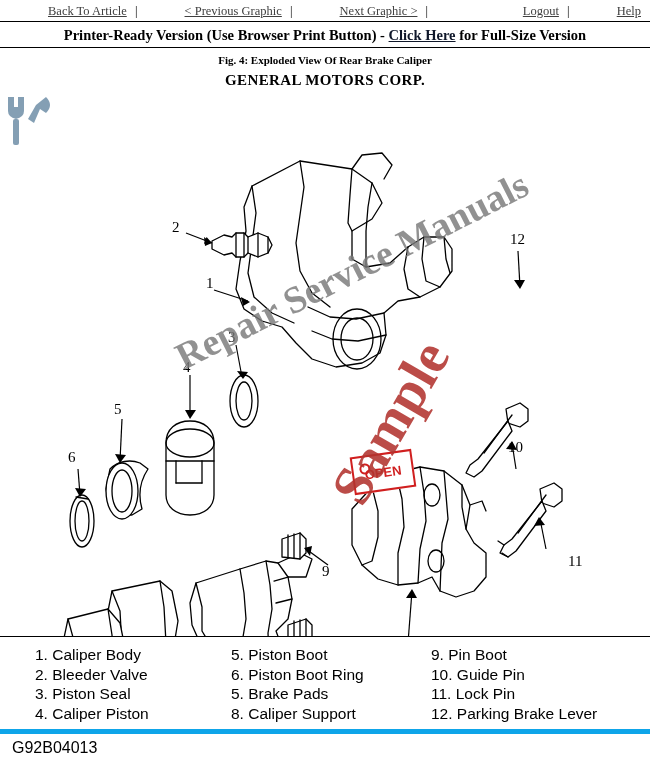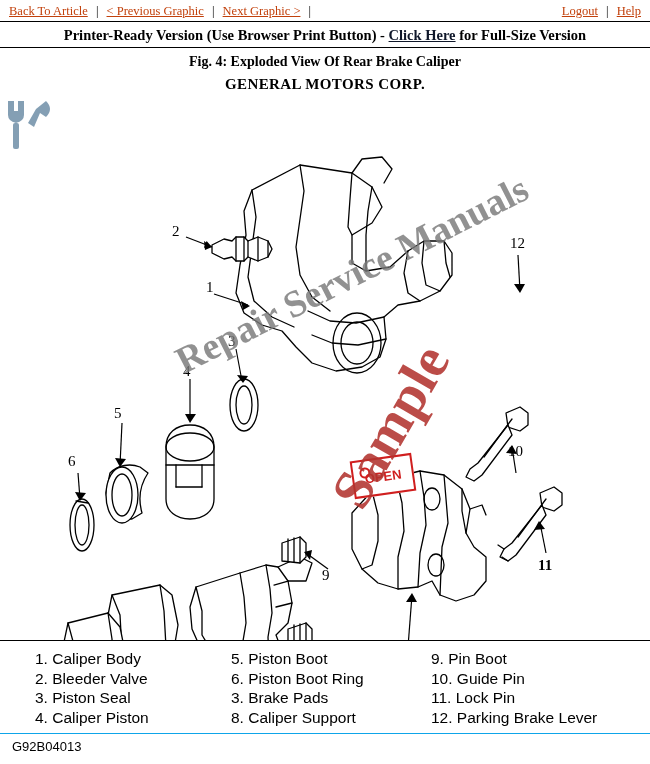--- a/index.html
+++ b/index.html
@@ -22,43 +22,44 @@
   .navbar {
     position: relative;
     height: 22px;
     border-bottom: 1px solid #000;
     font-family: "Liberation Serif", serif;
     font-size: 12.5px;
     padding: 4px 8px 0 8px;
     white-space: nowrap;
   }
   .navbar a {
-    color: #c2410c;
+    color: #404040;
     text-decoration: underline;
     cursor: pointer;
+    margin-left: 39px;
   }
   .nav-left { position: absolute; left: 9px; top: 4px; }
   .nav-right { position: absolute; right: 9px; top: 4px; }
   .nav-sep { color: #000; margin: 0 5px; text-decoration: none; }
 
   
   .printer-line {
     text-align: center;
     font-size: 14.5px;
     font-weight: bold;
     padding-top: 5px;
     padding-bottom: 3px;
     border-bottom: 1px solid #000;
   }
   .printer-line a { color: #0f172a; text-decoration: underline; }
 
   
   .fig-caption {
     text-align: center;
-    font-size: 14px;
+    font-size: 11px;
     font-weight: bold;
     padding-top: 6px;
   }
   .fig-corp {
     text-align: center;
     font-size: 15px;
     font-weight: bold;
     letter-spacing: .4px;
     padding-top: 6px;
     padding-bottom: 2px;
@@ -156,23 +157,23 @@
     line-height: 19.5px;
   }
   .legend-col { display: block; }
   .legend-col div { white-space: nowrap; }
   .legend-col.col1 { width: 172px; }
   .legend-col.col2 { width: 176px; }
   .legend-col.col3 { width: 176px; }
 
   
   .footer-code {
-    border-top: 1px solid #0ea5e9;
+    border-top: 5px solid #0ea5e9;
     font-family: "Liberation Sans", sans-serif;
-    font-size: 13px;
+    font-size: 16px;
     padding: 5px 0 0 12px;
   }
 </style>
 </head>
 <body>
 
 <div id="page">
 
   <div class="navbar">
     <div class="nav-left">
@@ -346,21 +347,21 @@
 
     <div class="lbl" style="left:172px; top:128px;">2</div>
     <div class="lbl" style="left:206px; top:184px;">1</div>
     <div class="lbl" style="left:228px; top:238px;">3</div>
     <div class="lbl" style="left:183px; top:268px;">4</div>
     <div class="lbl" style="left:114px; top:310px;">5</div>
     <div class="lbl" style="left:68px;  top:358px;">6</div>
 
     <div class="lbl" style="left:322px; top:472px;">9</div>
     <div class="lbl" style="left:508px; top:348px;">10</div>
-    <div class="lbl" style="left:538px; top:462px;font-weight:bold;">11</div>
+    <div class="lbl" style="left:568px; top:462px;">11</div>
     <div class="lbl" style="left:510px; top:140px;">12</div>
 
     <svg class="tool-icon" viewBox="0 0 60 60">
       <g fill="#6f8fa8" opacity=".85">
         <path d="M8 6 L14 6 L14 16 L18 16 L18 6 L24 6 L24 20 Q24 26 16 28 Q8 26 8 20 Z"></path>
         <rect x="13" y="28" width="6" height="26" rx="2"></rect>
         <path d="M46 6 Q54 14 46 22 L40 18 L34 32 L28 28 L36 14 Z"></path>
       </g>
     </svg>
 
@@ -376,21 +377,21 @@
     <div class="legend">
       <div class="legend-col col1">
         <div>1. Caliper Body</div>
         <div>2. Bleeder Valve</div>
         <div>3. Piston Seal</div>
         <div>4. Caliper Piston</div>
       </div>
       <div class="legend-col col2">
         <div>5. Piston Boot</div>
         <div>6. Piston Boot Ring</div>
-        <div>3. Brake Pads</div>
+        <div>5. Brake Pads</div>
         <div>8. Caliper Support</div>
       </div>
       <div class="legend-col col3">
         <div>9. Pin Boot</div>
         <div>10. Guide Pin</div>
         <div>11. Lock Pin</div>
         <div>12. Parking Brake Lever</div>
       </div>
     </div>
   </div>

